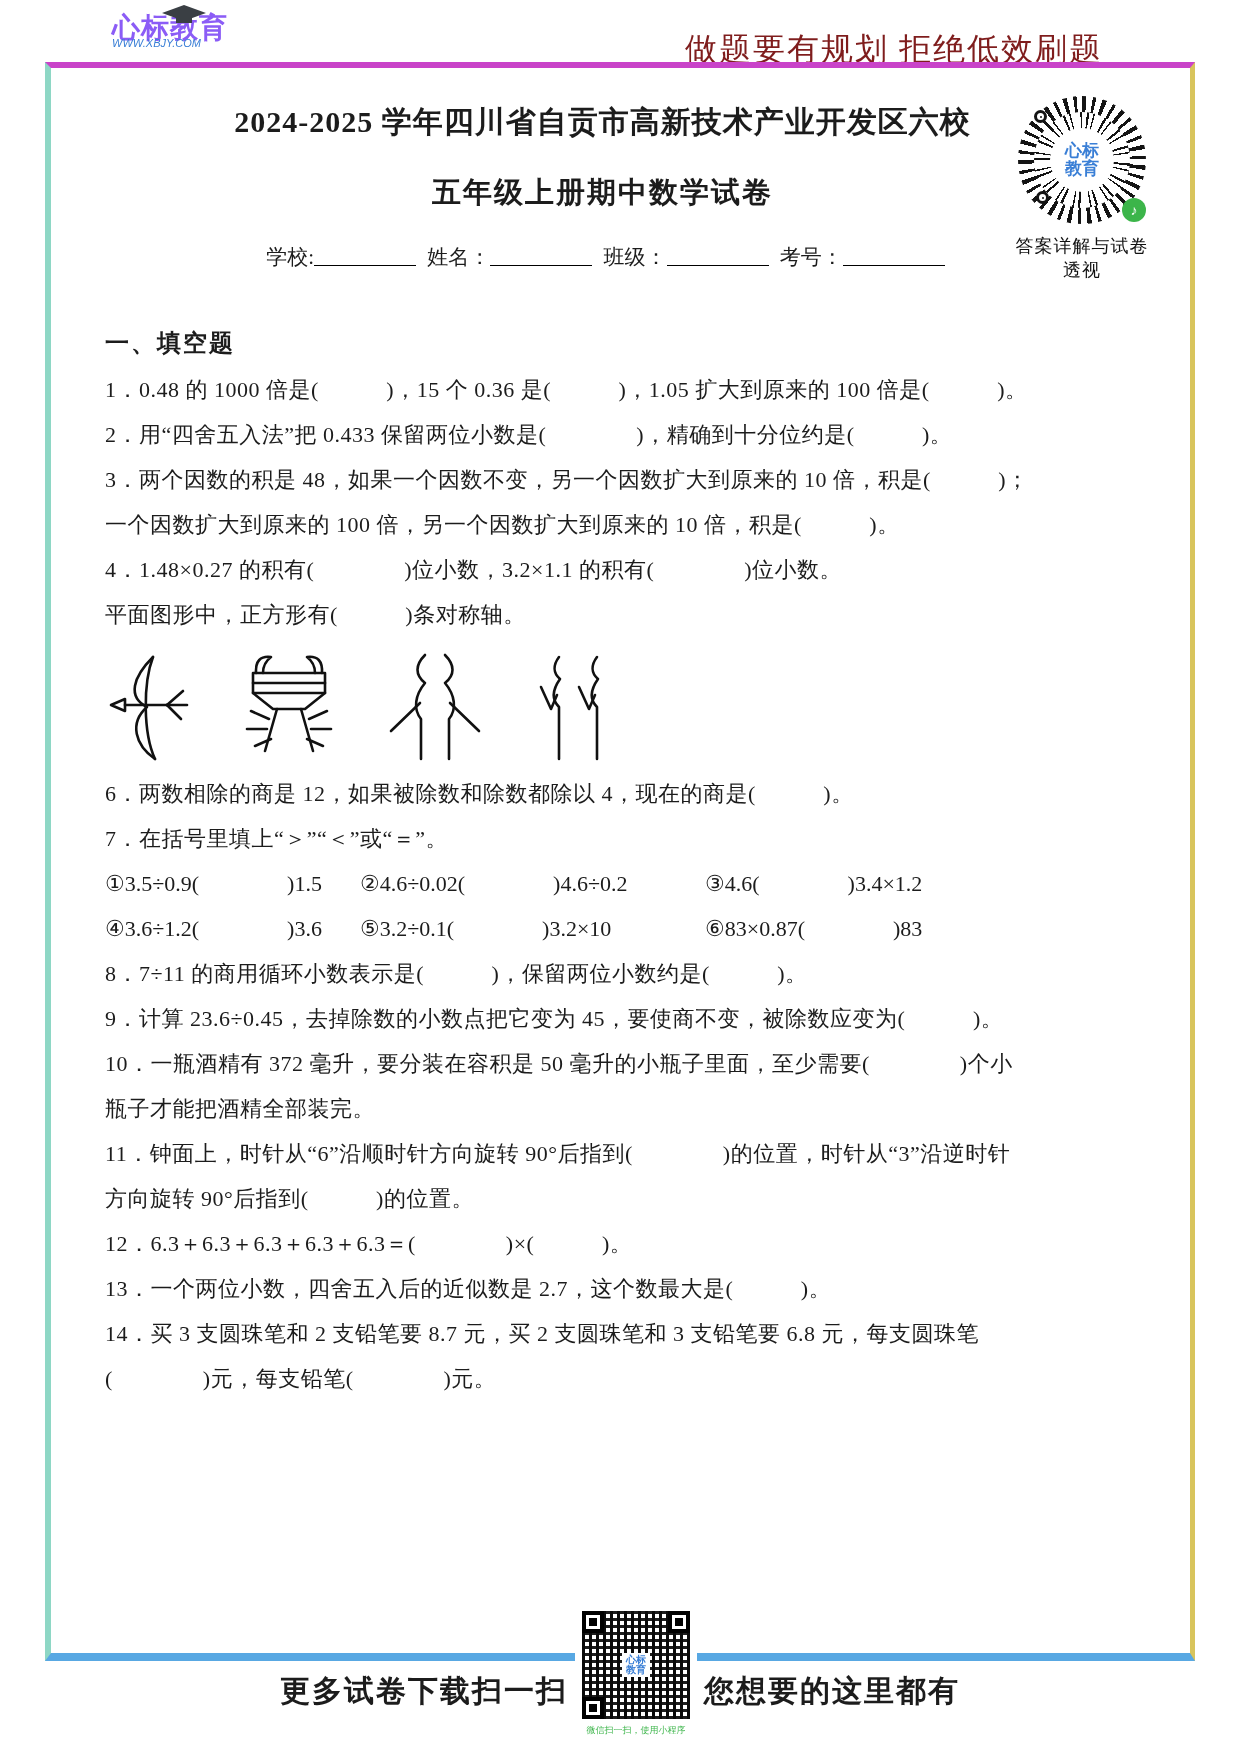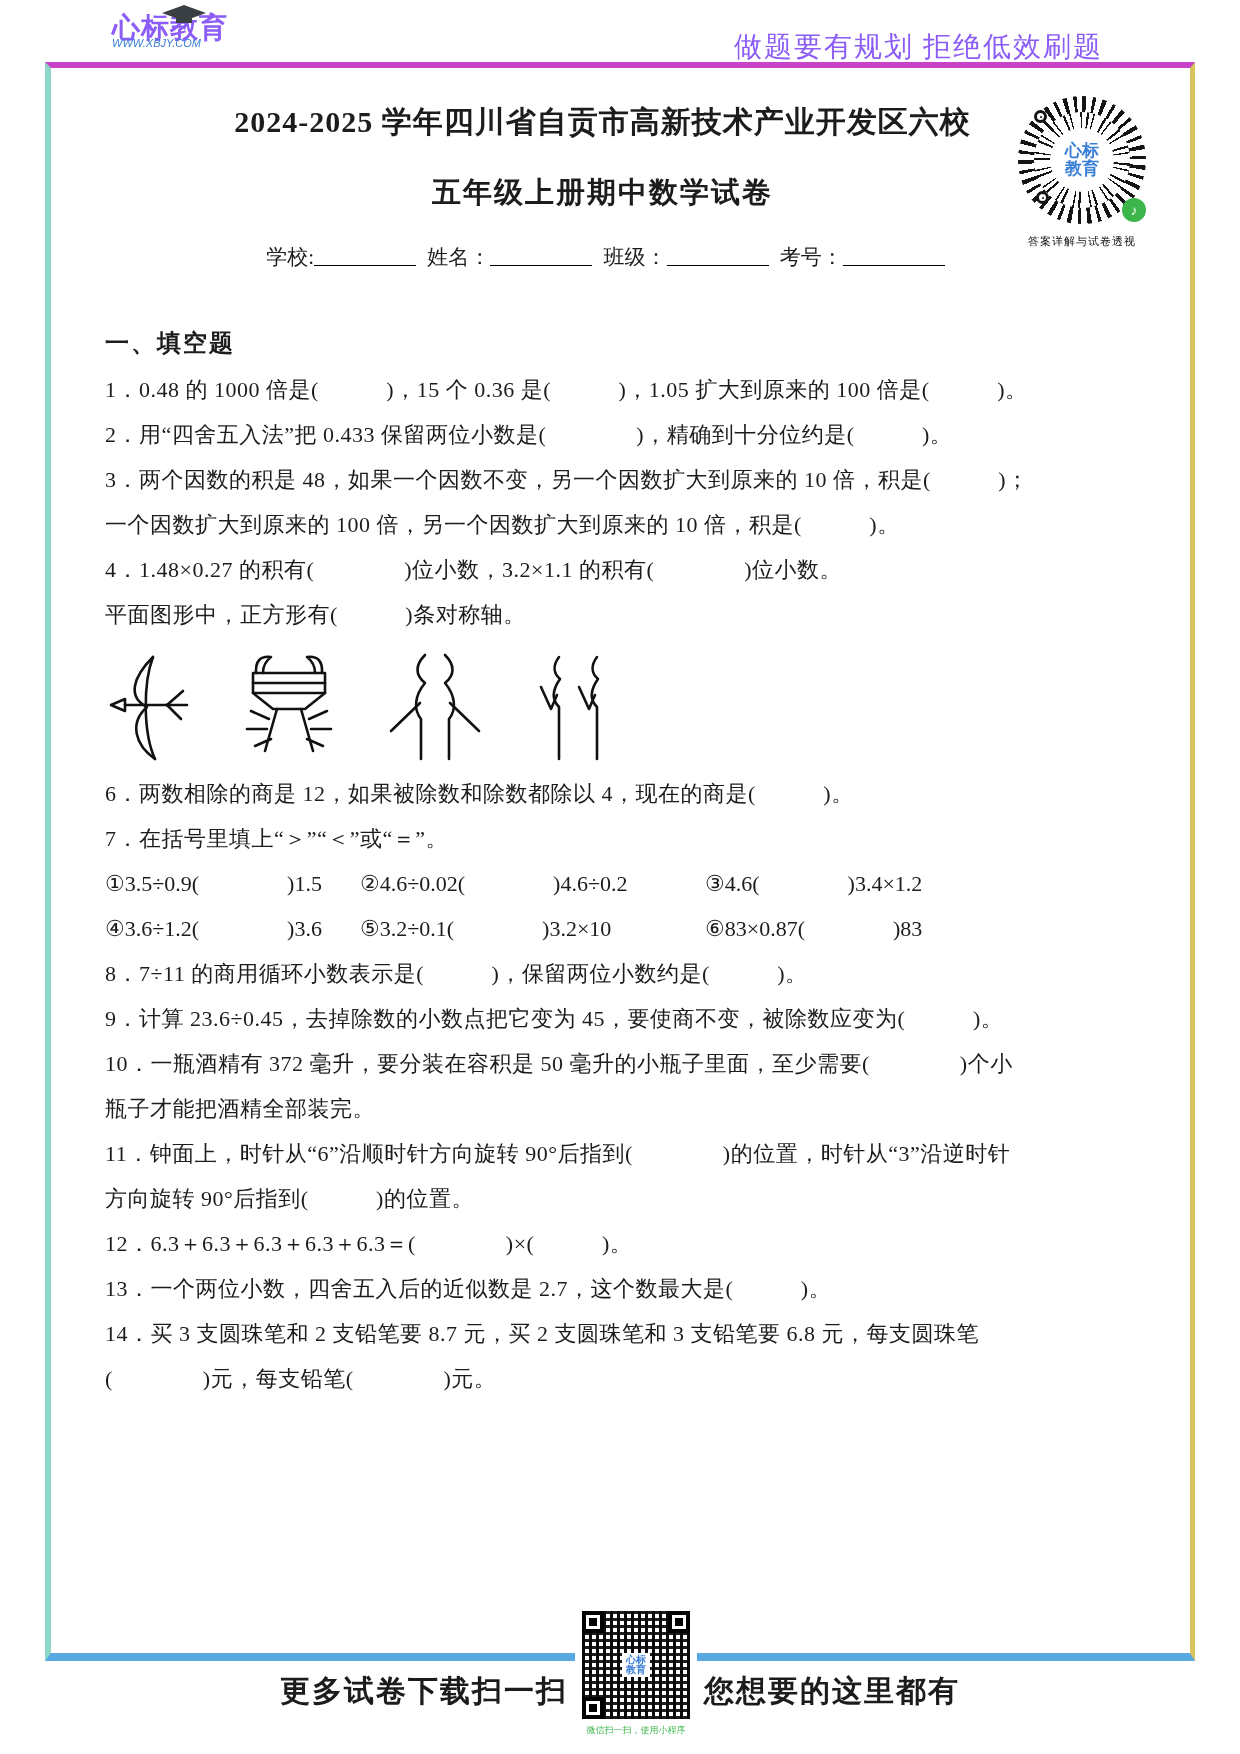--- a/index.html
+++ b/index.html
@@ -17,21 +17,21 @@
   .logo-text {
     font-family: "Liberation Sans", sans-serif;
     font-weight: bold; font-size: 28px; color: #8b5cf6; letter-spacing: 1px;
   }
   .logo-cap { position: absolute; top: -9px; left: 50px; }
   .logo-sub {
     font-size: 11px; font-style: italic; color: #3a7fd6;
     margin-top: -4px; padding-right: 4px;
     font-family: "Liberation Sans", sans-serif;
   }
-  .slogan { font-size: 28px; margin-top: 14px; color: #8b5cf6; letter-spacing: 2px; margin-left: 48px; }
+  .slogan { font-size: 32px; margin-top: 14px; color: #7f1d1d; letter-spacing: 2px; margin-left: 48px; }
 
   
   .sheet {
     position: relative; margin: 0 45px; height: 1599px;
     border-top: 6px solid #c943c9;
     border-left: 6px solid #8ed7c5;
     border-right: 5px solid #d8c45c;
     border-bottom: 8px solid #58a8e3;
     padding: 34px 90px 0 54px;
   }
@@ -74,21 +74,21 @@
     background: #fff; border-radius: 50%; z-index: 3;
   }
   .qr-eye::after { content: ""; position: absolute; inset: 2.5px; background: #141414; border-radius: 50%; }
   .qr-eye.tl { top: 14px; left: 16px; }
   .qr-eye.bl { bottom: 20px; left: 18px; }
   .qr-green {
     position: absolute; right: 0; bottom: 2px; width: 24px; height: 24px; z-index: 4;
     background: #3cb54a; border-radius: 50%; color: #fff; font-size: 14px; line-height: 24px;
     text-align: center; font-family: "Liberation Sans", sans-serif;
   }
-  .qr-caption { margin-top: 10px; font-size: 11px; letter-spacing: 1px; color: #111; }
+  .qr-caption { margin-top: 10px; font-size: 18px; letter-spacing: 1px; color: #111; }
 
   
   .footer { margin: 0 45px; position: relative; }
   .footer-row { display: flex; justify-content: center; align-items: flex-start; gap: 14px; }
   .footer-text { font-size: 30px; font-weight: bold; margin-top: 10px; letter-spacing: 2px; }
   .footer-qr-wrap { position: relative; margin-top: -50px; z-index: 2; }
   .footer-qr {
     width: 108px; height: 108px; background: #fff; position: relative;
     box-shadow: 0 0 0 7px #fff;
     background-image:

